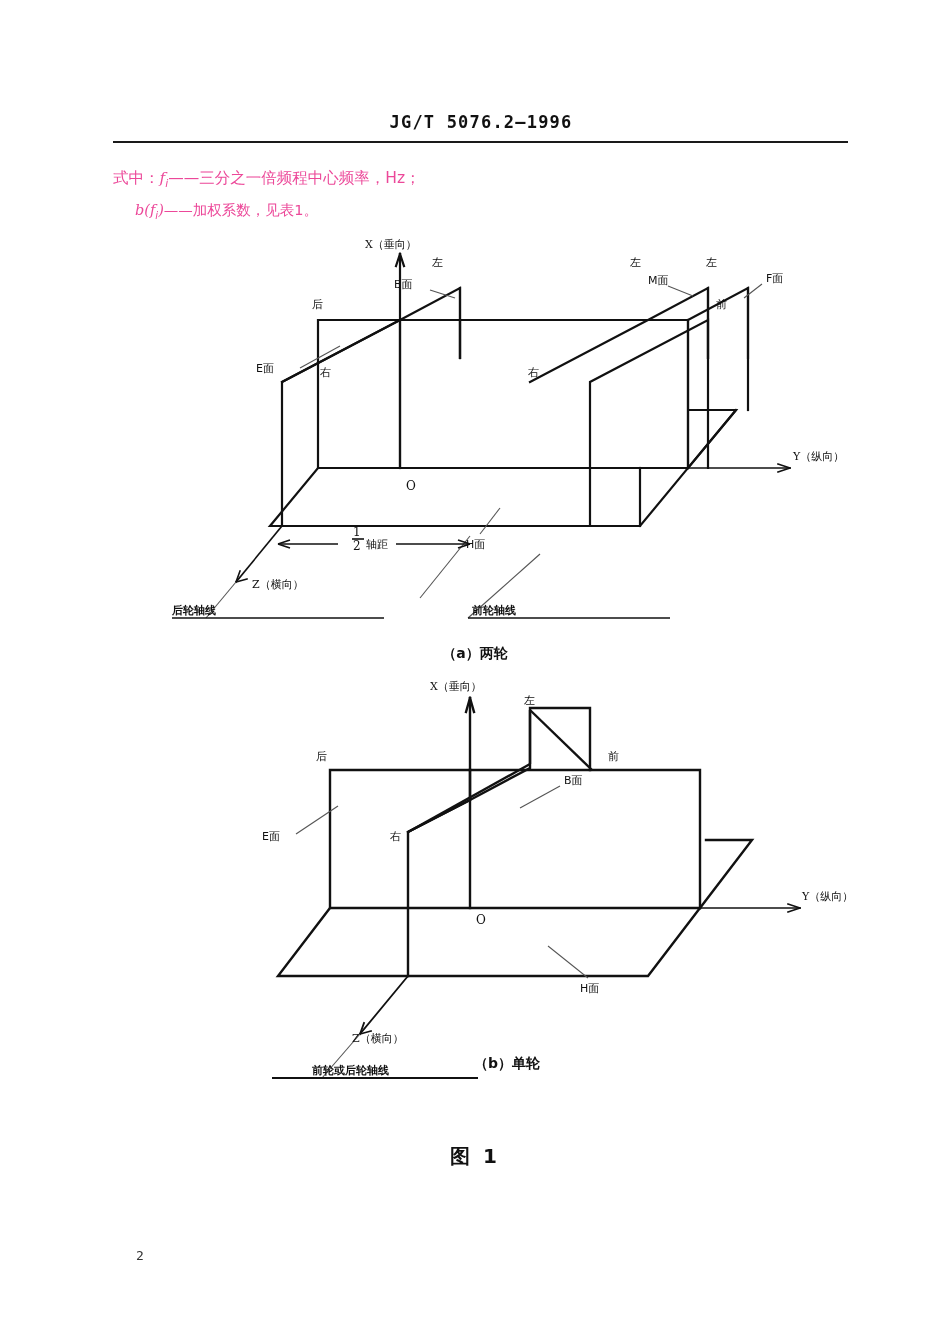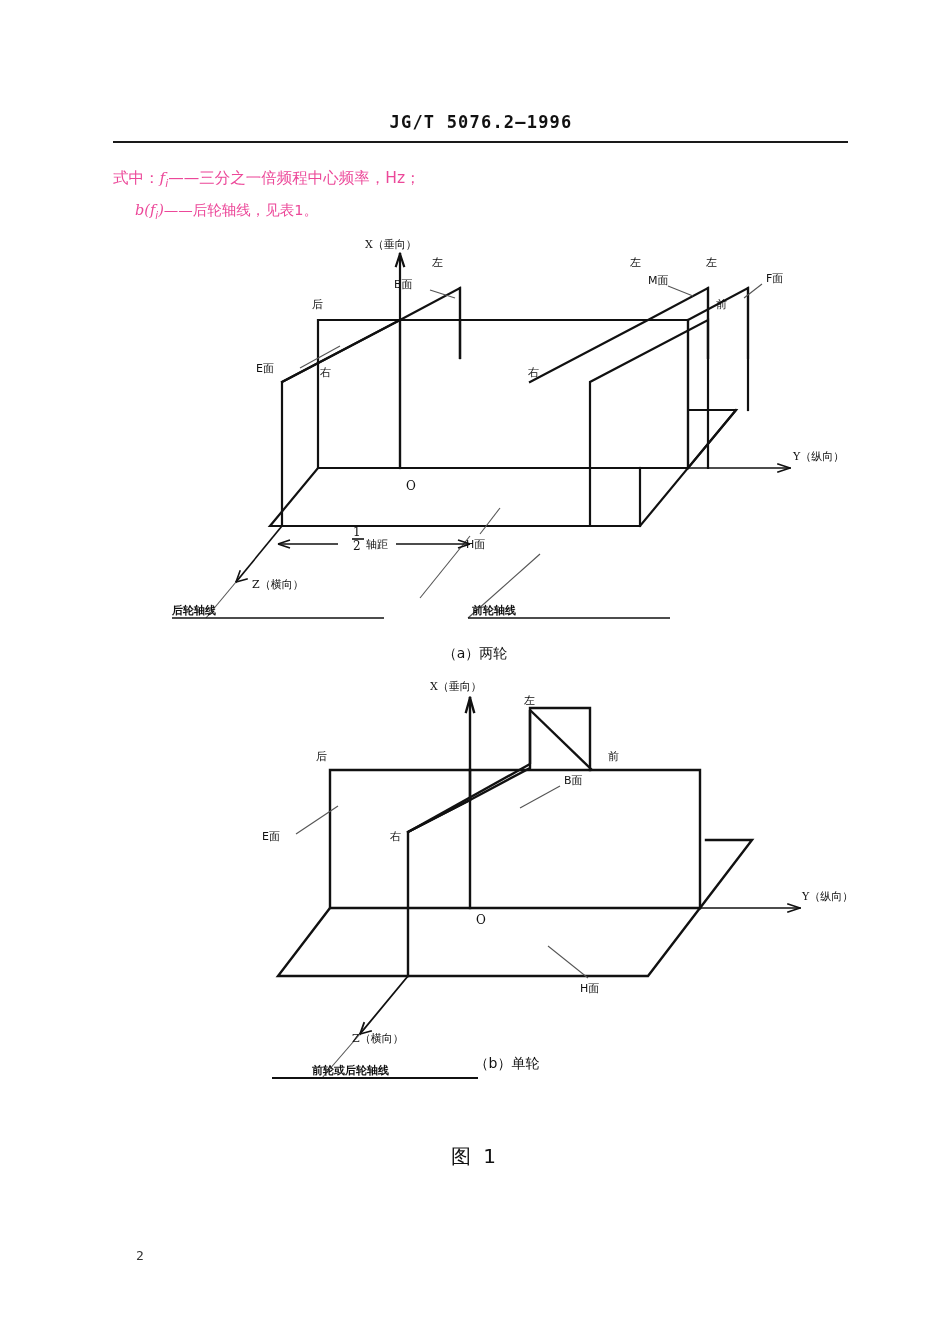--- a/index.html
+++ b/index.html
@@ -72,20 +72,21 @@
   #fig-a { top: 236px; height: 400px; }
   #fig-b { top: 668px; height: 450px; }
   .caption {
     position: absolute;
     left: 0;
     width: 950px;
     text-align: center;
     font-size: 14px;
     color: #111111;
     font-family: "DejaVu Sans", "Liberation Sans", sans-serif;
+    font-weight: bold;
   }
   #cap-a { top: 645px; }
   #cap-b { top: 1055px; padding-left: 32px; }
   #cap-fig { top: 1143px; font-size: 20px; letter-spacing: 3px; }
   .page-number {
     position: absolute;
     top: 1248px;
     left: 136px;
     font-size: 13px;
     color: #333333;
@@ -111,21 +112,21 @@
 </head>
 <body>
 
 <div class="page">
 
   <div class="std-header">JG/T 5076.2—1996</div>
   <div class="header-rule"></div>
 
   <div class="formula-block">
     <div class="formula-line"><span>式中：</span><span class="ital">f</span><span class="sub">i</span><span>——三分之一倍频程中心频率，Hz；</span></div>
-    <div class="formula-line indent"><span class="ital">b(f</span><span class="sub">i</span><span class="ital">)</span><span>——后轮轴线，见表1。</span></div>
+    <div class="formula-line indent"><span class="ital">b(f</span><span class="sub">i</span><span class="ital">)</span><span>——加权系数，见表1。</span></div>
   </div>
 
   <div class="fig-wrap" id="fig-a">
     <svg width="950" height="400" viewBox="0 0 950 400">
       <g fill="none" stroke="#111111" stroke-width="2.2" stroke-linecap="square">
 
         <path d="M 318,84 L 688,84 L 688,232 L 318,232 Z"></path>
         <path d="M 318,232 L 270,290 L 640,290 L 688,232"></path>
 
         <path d="M 688,232 L 736,174 L 690,174"></path>

